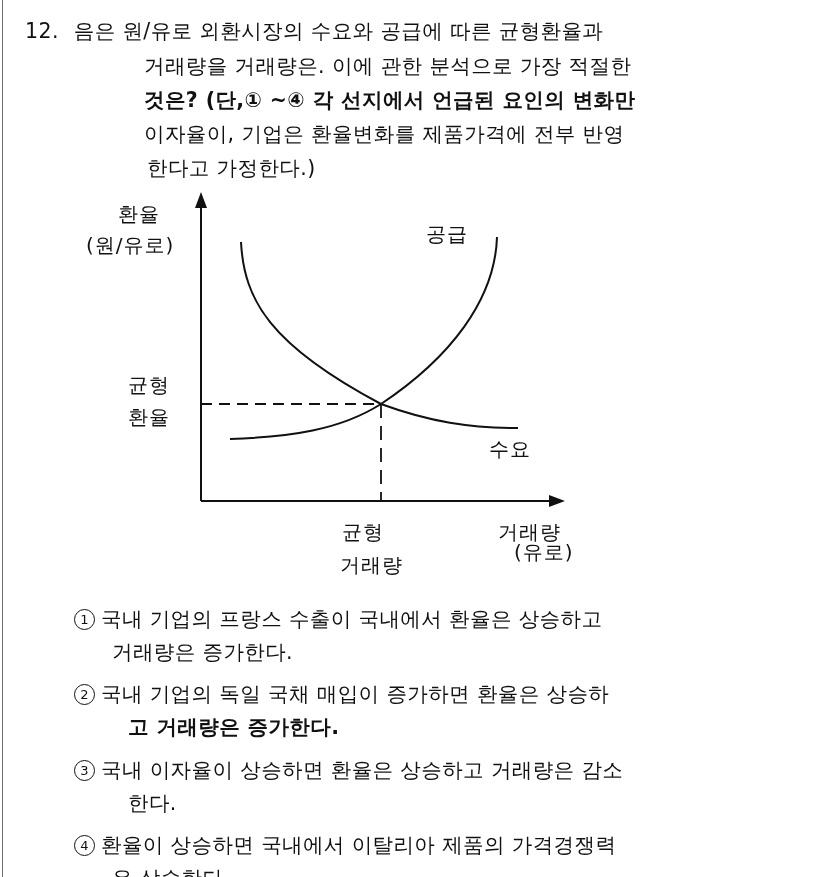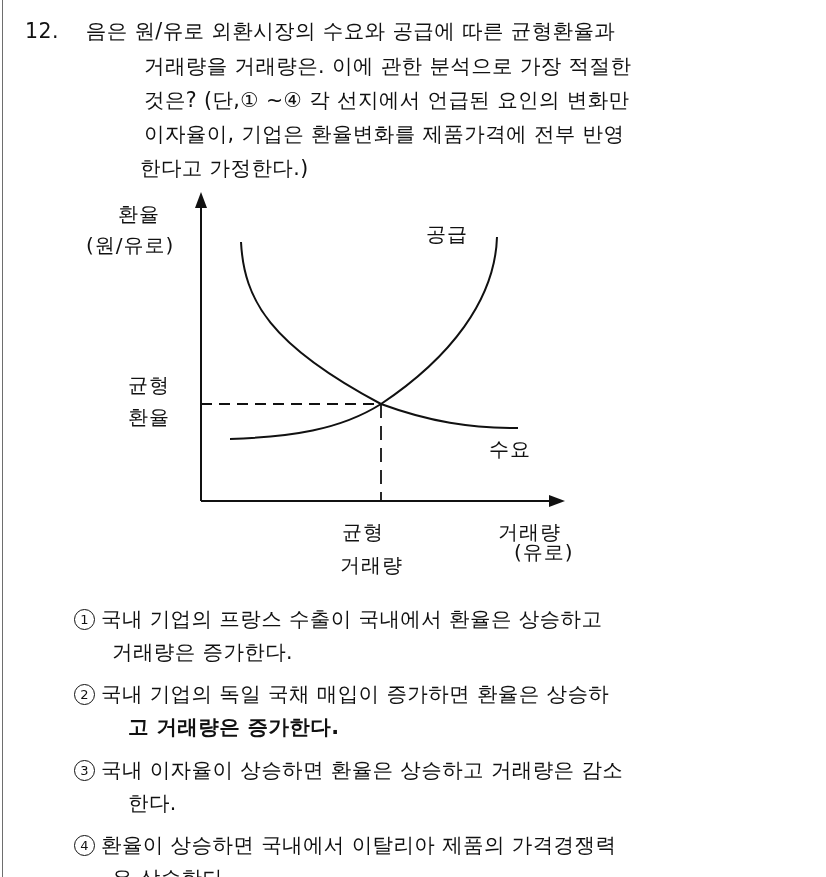--- a/index.html
+++ b/index.html
@@ -38,26 +38,26 @@
   }
 </style>
 </head>
 <body>
 
 <div class="left-border"></div>
 
 <div class="question">
   <div class="q-line" style="left:25px; top:17px;">
     <span>12.</span>
-    <span style="margin-left:20px;">음은 원/유로 외환시장의 수요와 공급에 따른 균형환율과</span>
+    <span style="margin-left:8px;">음은 원/유로 외환시장의 수요와 공급에 따른 균형환율과</span>
   </div>
   <div class="q-line" style="left:144px; top:52px;">거래량을 거래량은. 이에 관한 분석으로 가장 적절한</div>
-  <div class="q-line" style="left:144px; top:86px;">것은? (단,① ~④ 각 선지에서 언급된 요인의 변화만</div>
+  <div class="q-line" style="left:144px; top:86px;font-weight:bold;">것은? (단,① ~④ 각 선지에서 언급된 요인의 변화만</div>
   <div class="q-line" style="left:144px; top:120px;">이자율이, 기업은 환율변화를 제품가격에 전부 반영</div>
-  <div class="q-line" style="left:140px; top:154px;">한다고 가정한다.)</div>
+  <div class="q-line" style="left:147px; top:154px;">한다고 가정한다.)</div>
 </div>
 
 <div class="chart">
   <svg width="826" height="410" viewBox="0 180 826 410">
 
     <line x1="201" y1="200" x2="201" y2="501" stroke="#111" stroke-width="2"></line>
     <polygon points="201,192 195,208 207,208" fill="#111"></polygon>
     <line x1="201" y1="501" x2="556" y2="501" stroke="#111" stroke-width="2"></line>
     <polygon points="565,501 549,495 549,507" fill="#111"></polygon>
 

